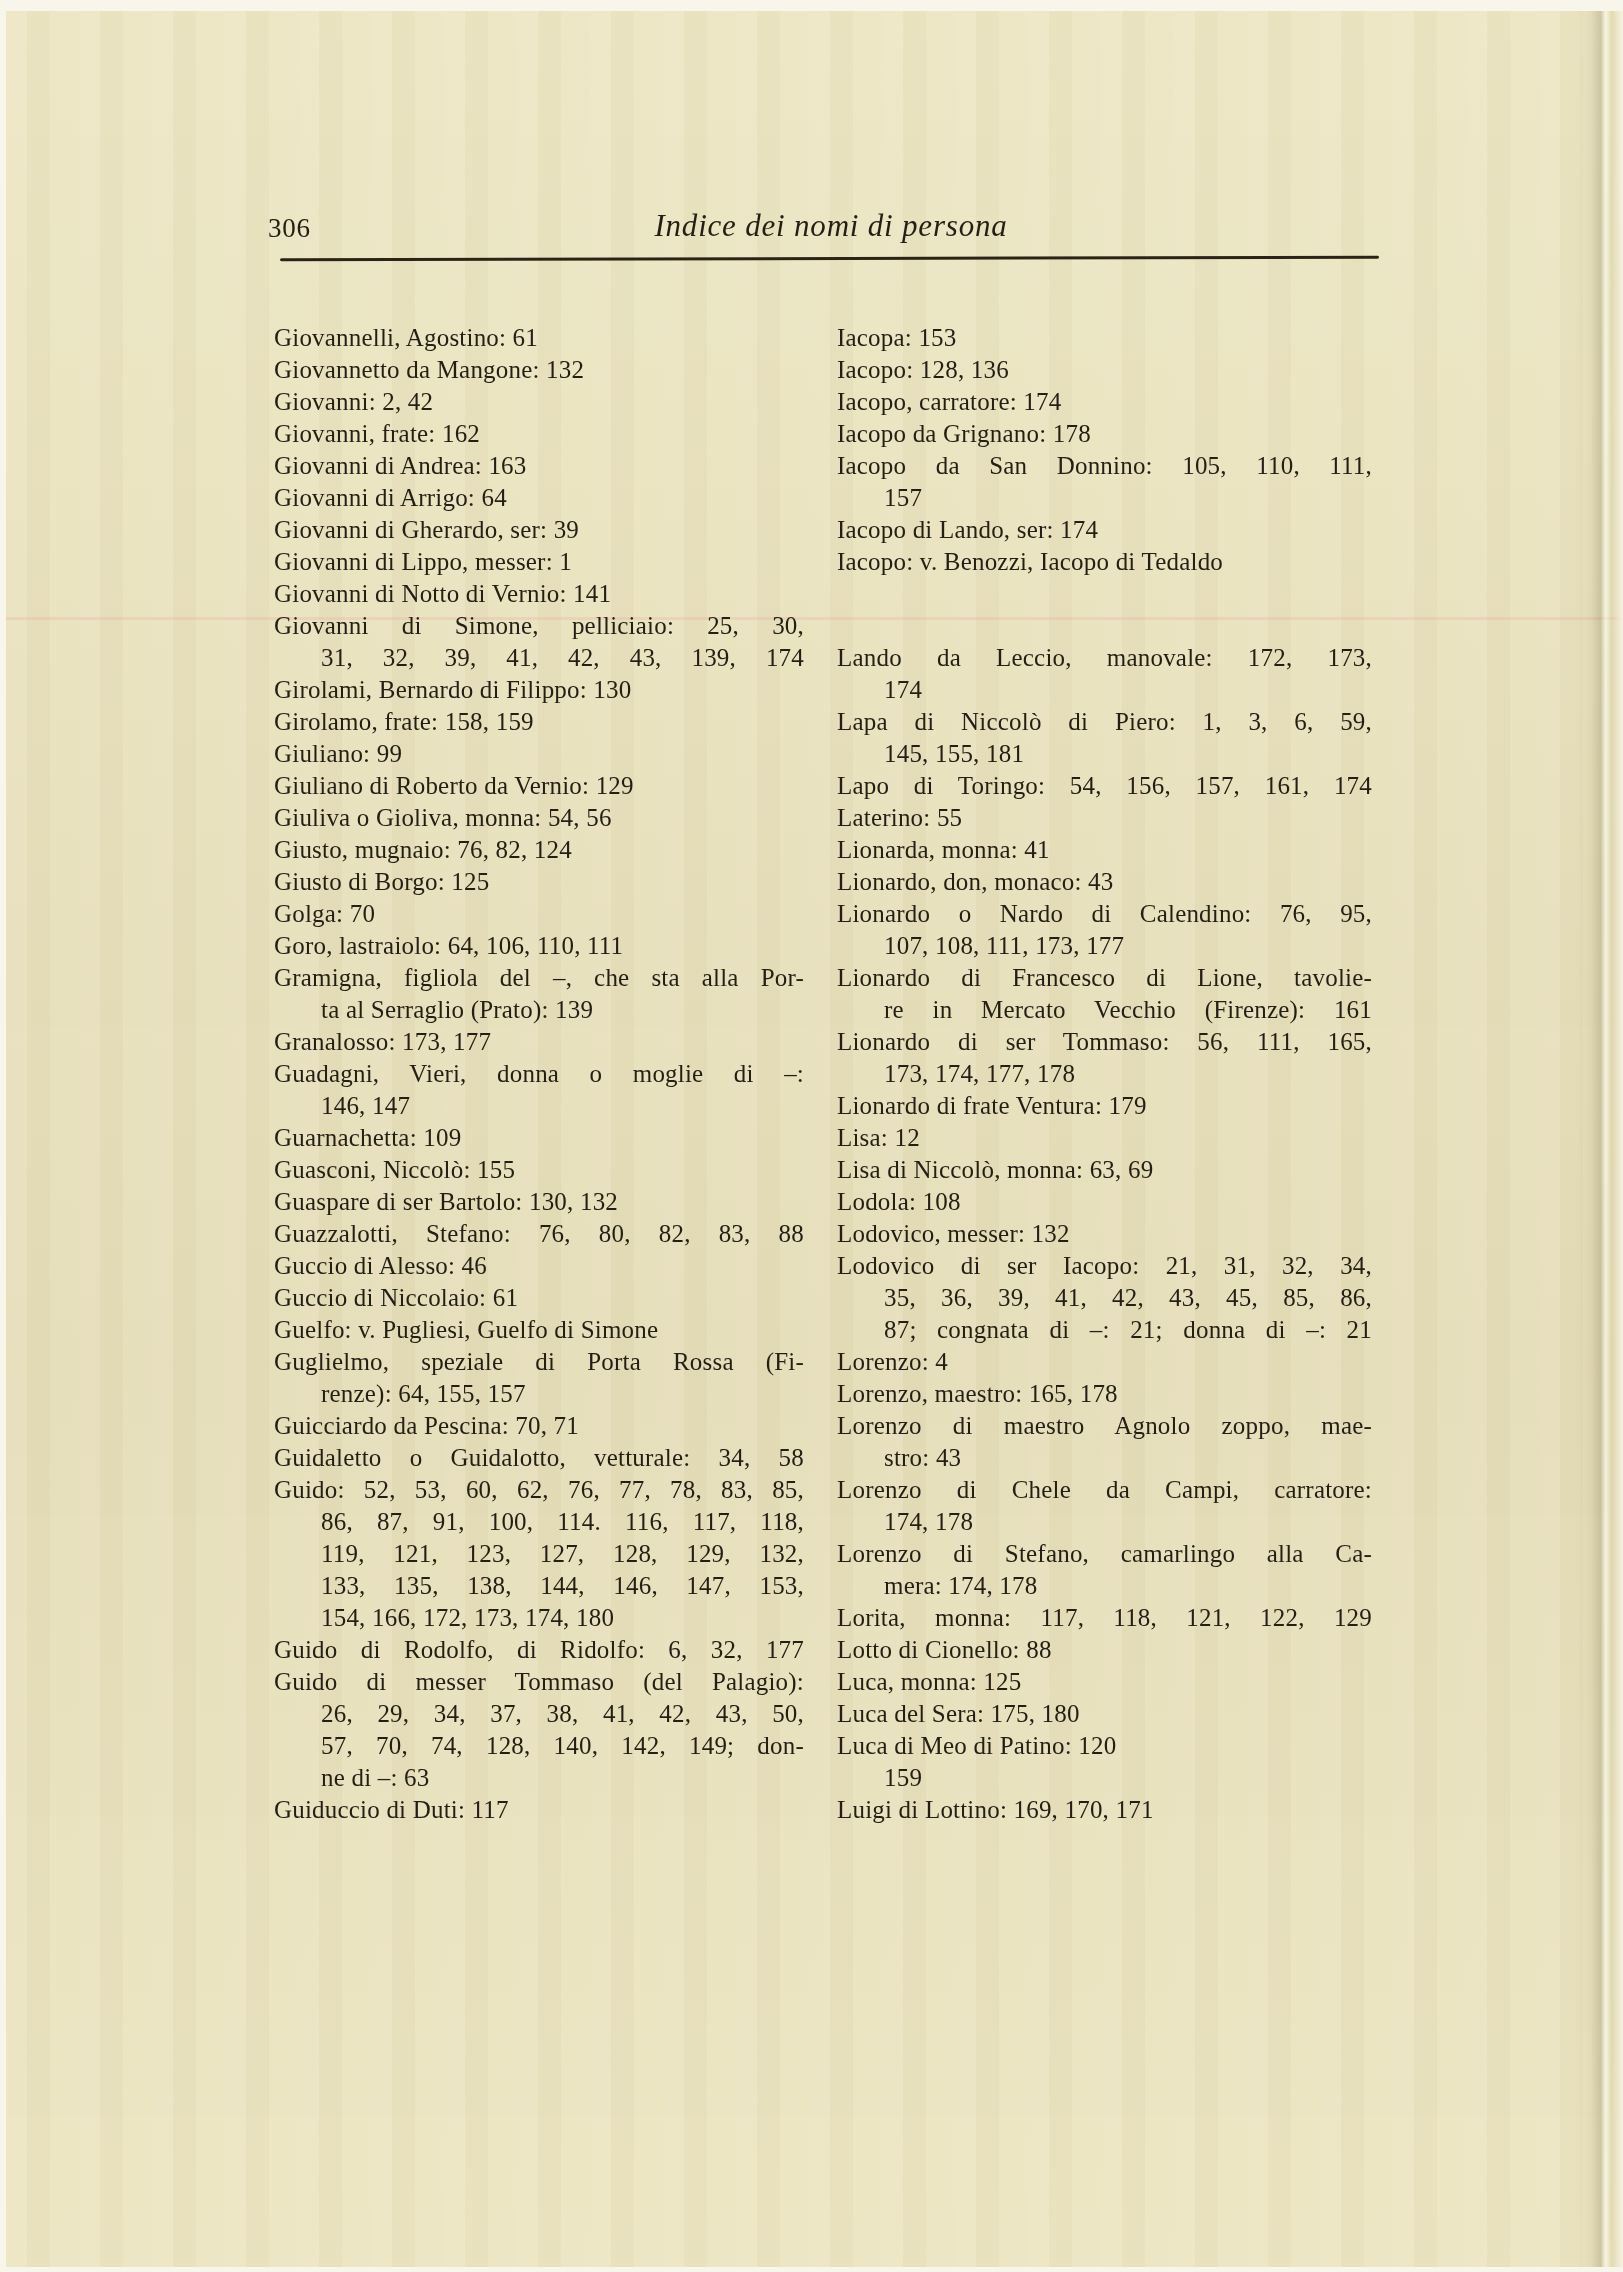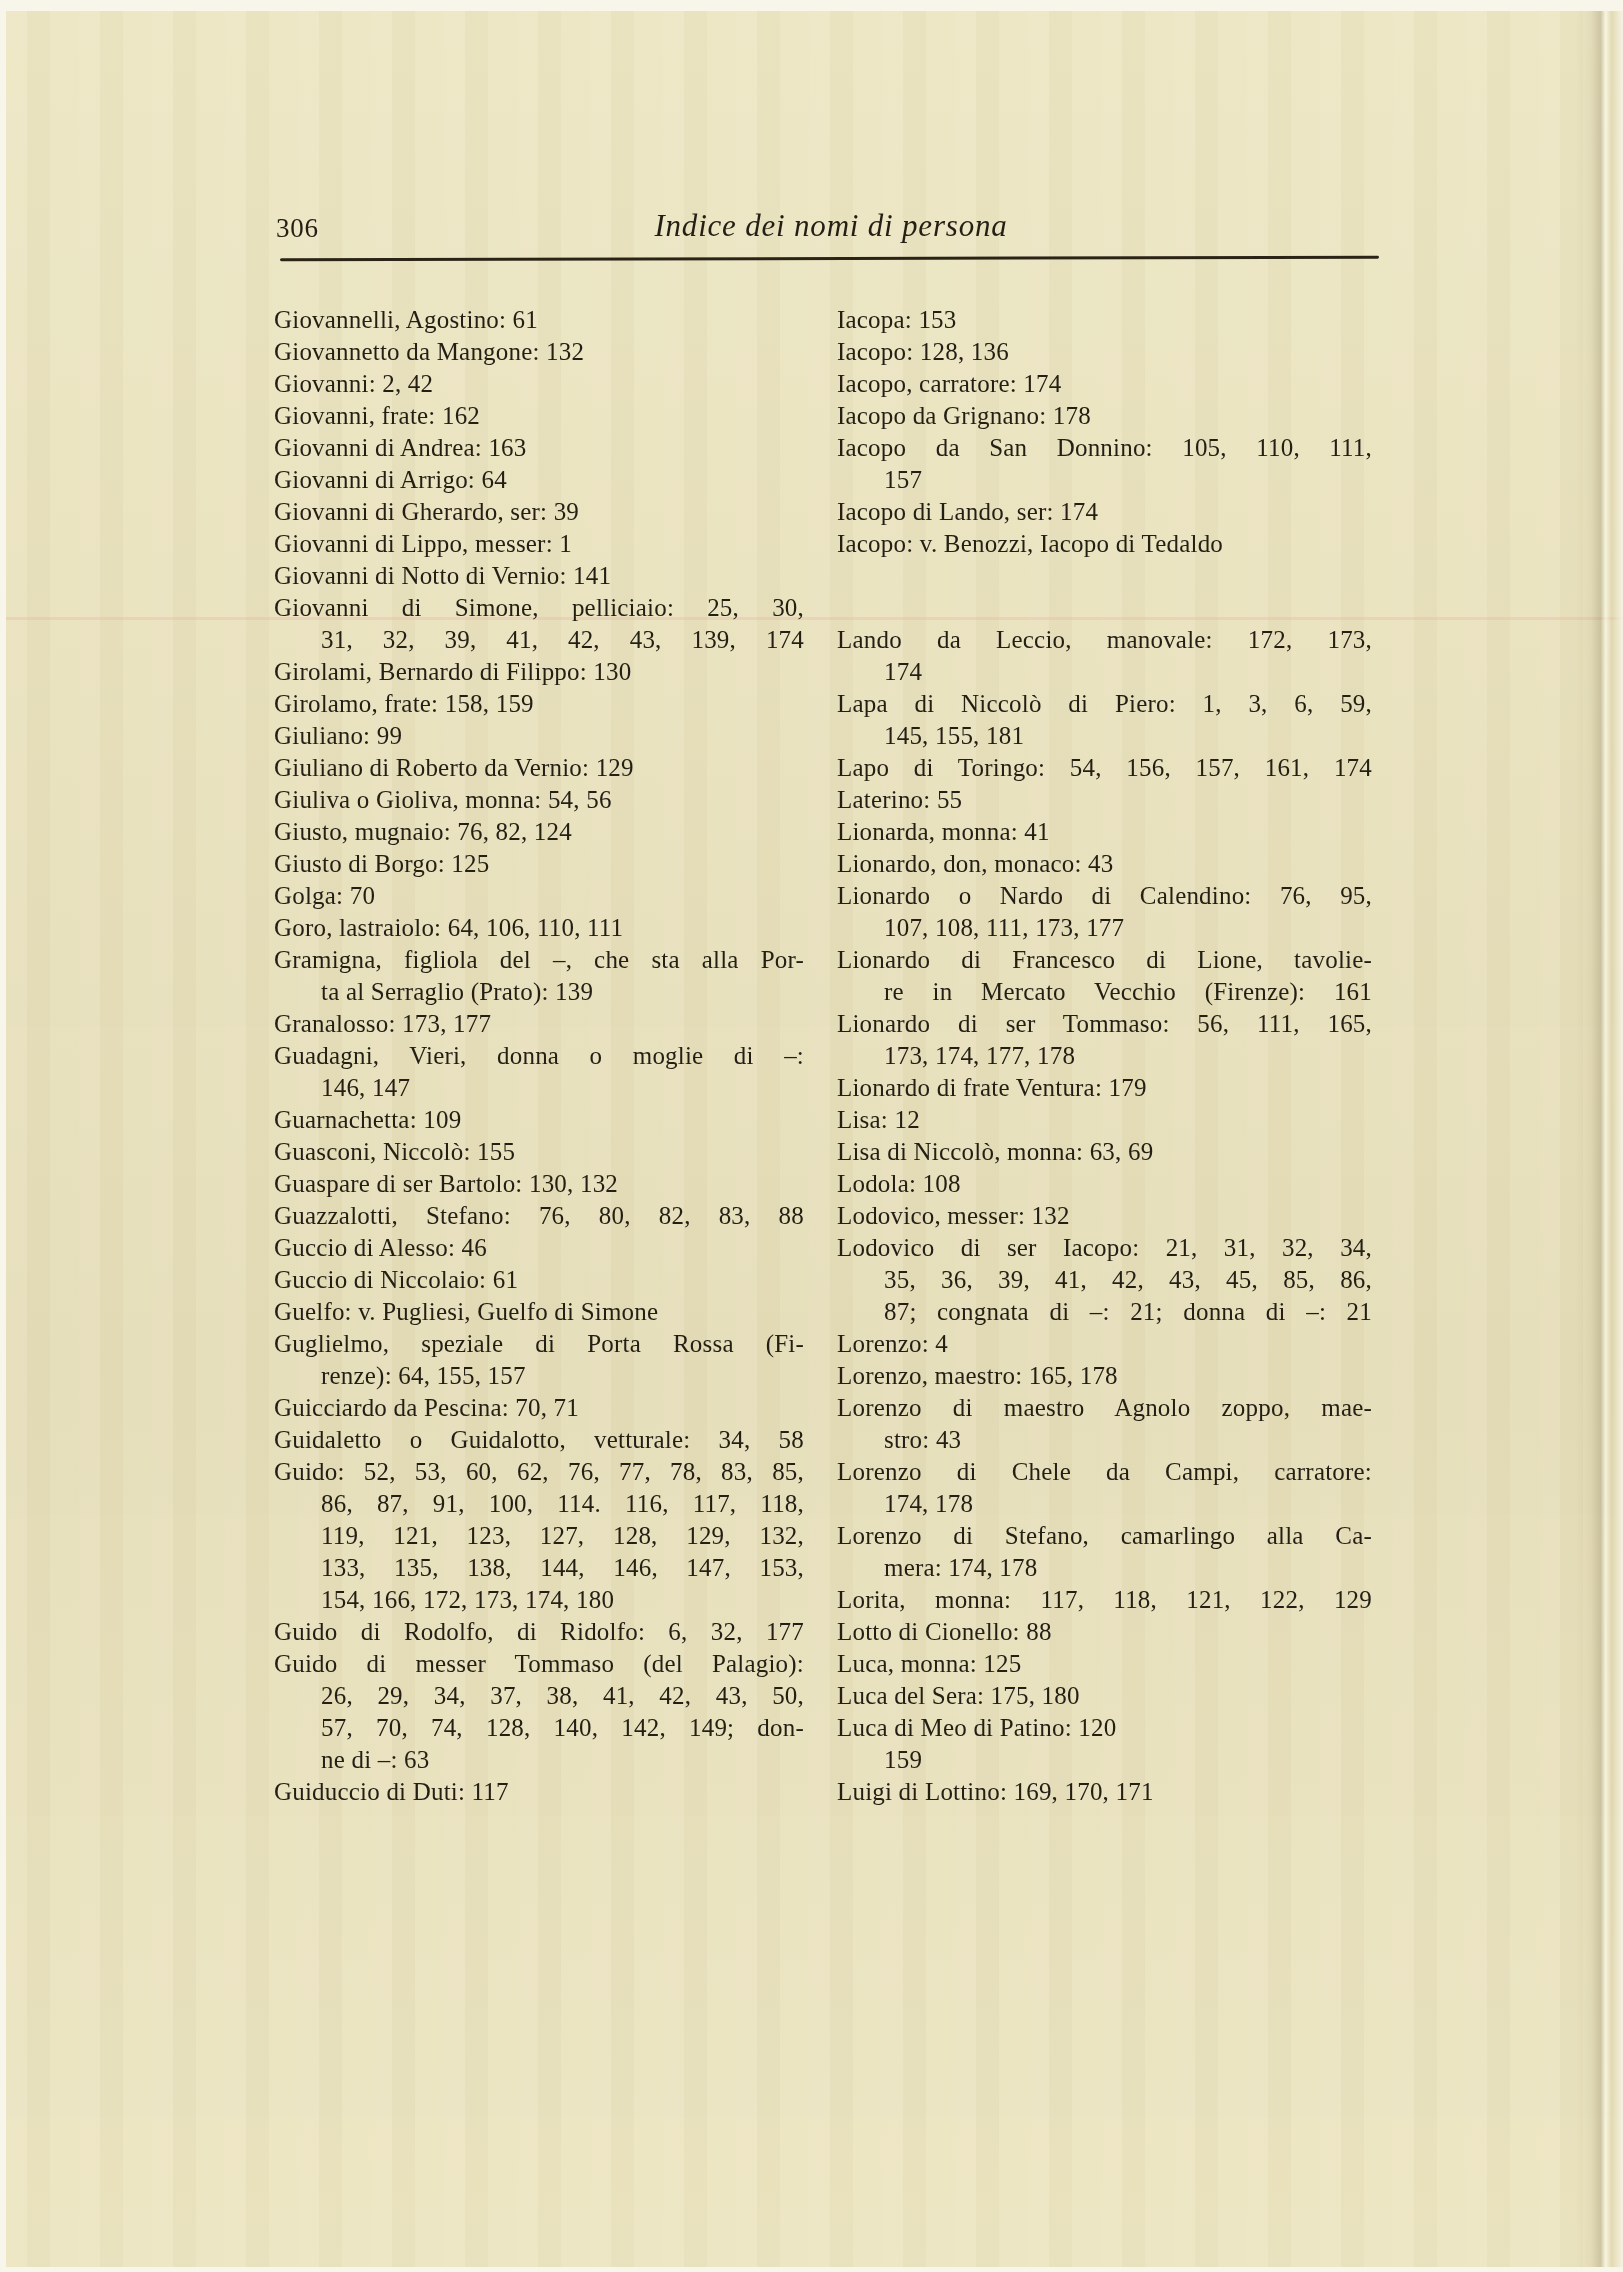--- a/index.html
+++ b/index.html
@@ -40,21 +40,21 @@
       rgba(246,243,228,0.95) 100%);
   }
   .artifact-line{
     position:absolute;
     left:0;top:606px;width:100%;height:3.2px;
     background:var(--pink);
     opacity:0.22;
   }
   .page-number{
     position:absolute;
-    left:276px;top:212px;
+    left:268px;top:212px;
     font-size:27px;line-height:32px;
     color:var(--ink);
     letter-spacing:0.8px;
   }
   .running-title{
     position:absolute;
     left:282px;top:210px;width:1098px;
     text-align:center;
     font-size:31px;line-height:32px;
     font-style:italic;
@@ -63,21 +63,21 @@
   }
   .head-rule{
     position:absolute;
     left:280px;top:257px;width:1099px;height:3.2px;
     background:var(--rule);
     border-radius:1.6px;
     transform:rotate(-0.12deg);
   }
   .column{
     position:absolute;
-    top:304px;
+    top:322px;
     color:var(--ink);
   }
   .column.left{left:274px;width:530px;}
   .column.right{left:837px;width:535px;}
   .line{
     height:32px;
     line-height:32px;
     font-size:25px;
     letter-spacing:0.2px;
     overflow:hidden;

